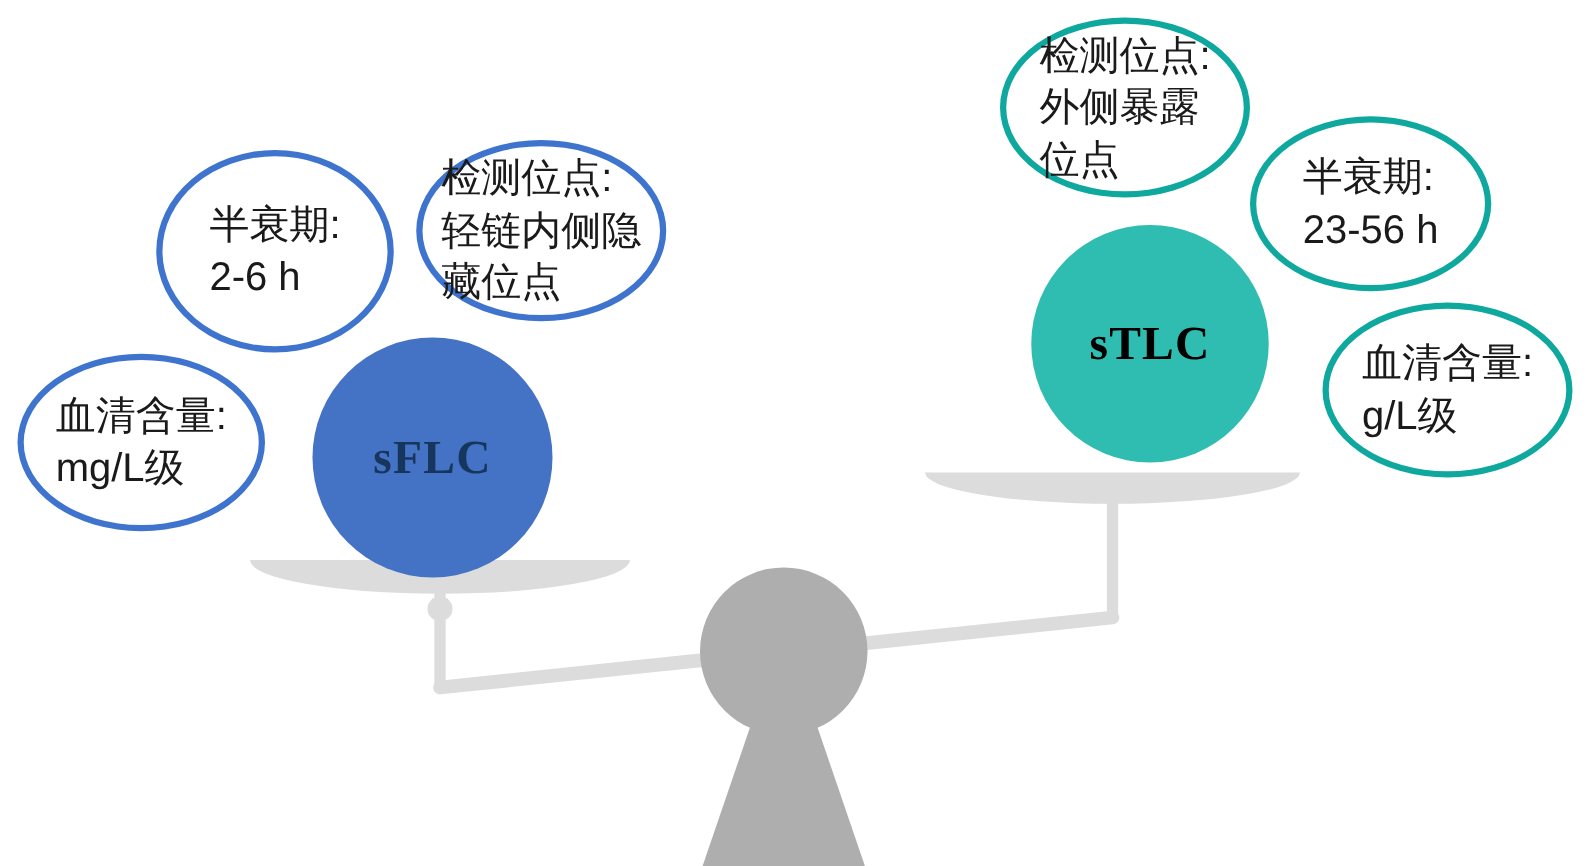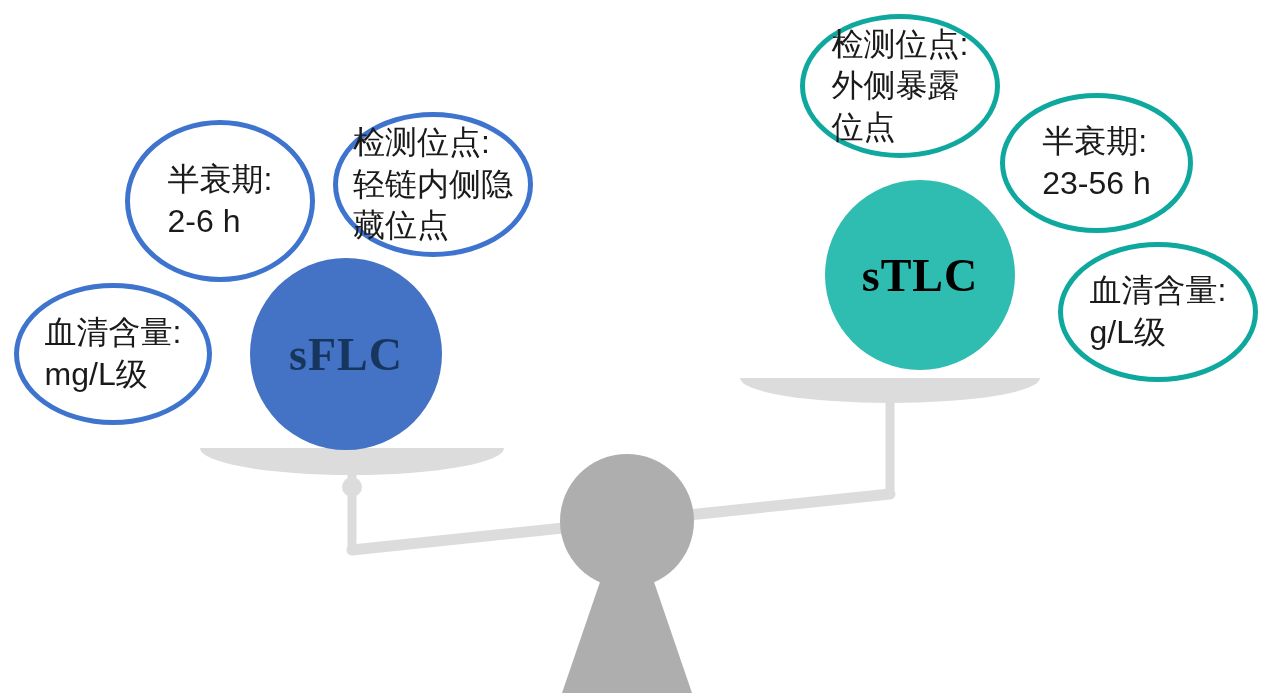--- a/index.html
+++ b/index.html
@@ -18,32 +18,32 @@
     color:#1a1a1a;padding:0 8px;
   }
   .bubble.blue{border:5px solid #3E74CE;}
   .bubble.teal{border:5px solid #0FA89E;}
   .big-circle{
     position:absolute;z-index:2;border-radius:50%;
     display:flex;align-items:center;justify-content:center;
   }
   .big-circle .circle-label{
     font-family:"Liberation Serif","DejaVu Serif",serif;
-    font-weight:bold;font-size:46px;letter-spacing:1px;
+    font-weight:bold;font-size:38px;letter-spacing:1px;
   }
   .circle-sflc{background:#4472C4;}
   .circle-sflc .circle-label{color:#17365D;}
   .circle-stlc{background:#2EBDB0;}
   .circle-stlc .circle-label{color:#000000;}
 
   
   .b-halflife-left{left:125px;top:120px;width:190px;height:162px;}
   .b-site-left{left:333px;top:112px;width:200px;height:145px;}
   .b-serum-left{left:14px;top:283px;width:198px;height:142px;}
-  .circle-sflc{left:250px;top:258px;width:192px;height:192px;}
+  .circle-sflc{left:250px;top:270px;width:192px;height:192px;}
 
   .b-site-right{left:800px;top:14px;width:200px;height:144px;}
   .b-halflife-right{left:1000px;top:93px;width:193px;height:140px;}
   .b-serum-right{left:1058px;top:242px;width:200px;height:140px;}
   .circle-stlc{left:825px;top:180px;width:190px;height:190px;}
 </style>
 </head>
 <body>
 
 <div class="canvas">

